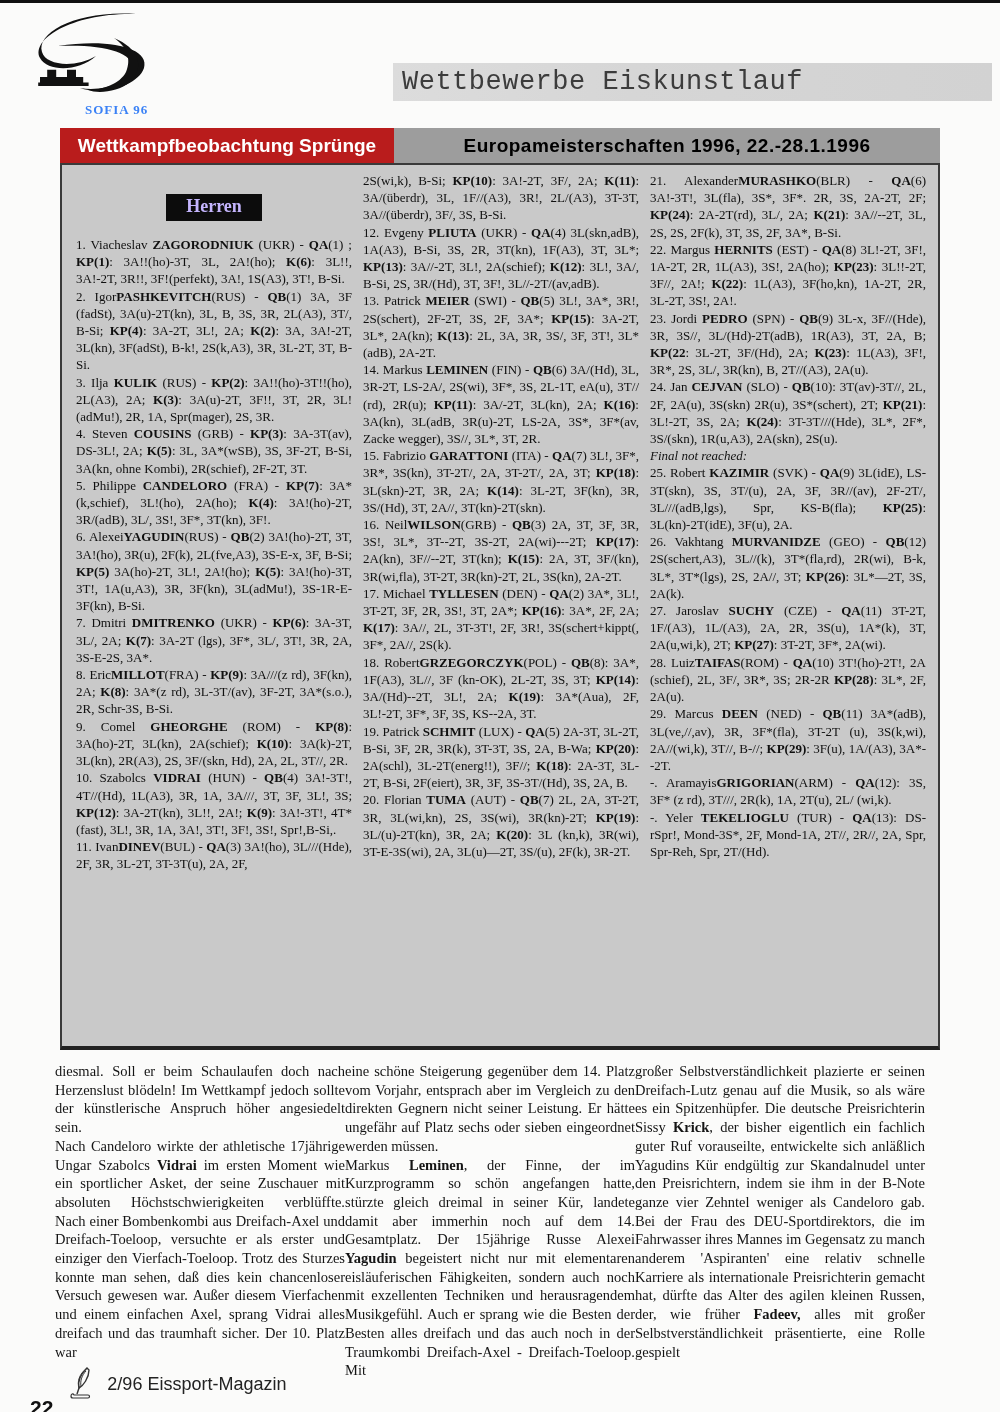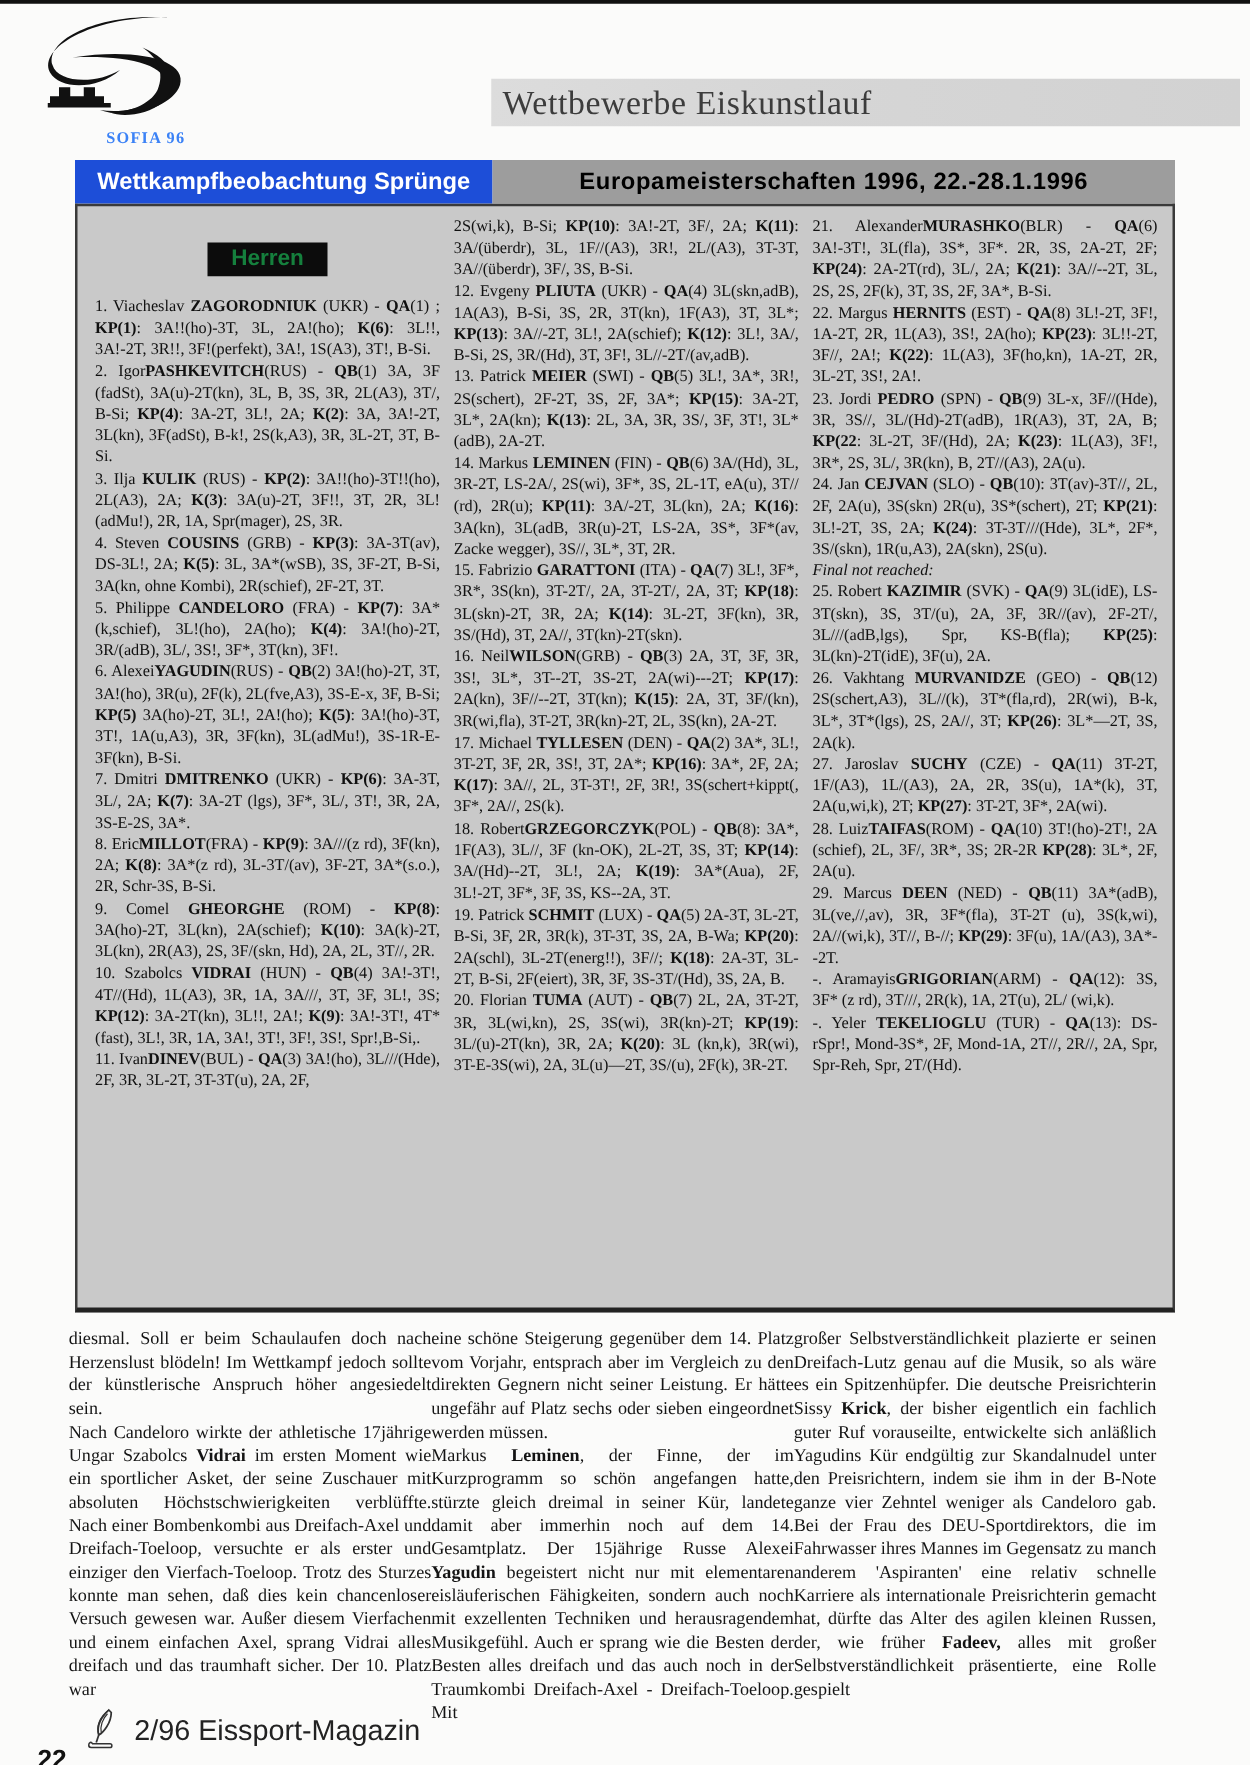--- a/index.html
+++ b/index.html
@@ -7,49 +7,49 @@
   .page { position:relative; width:1000px; height:1412px; background:#fbfbfa; overflow:hidden; }
   .page::before { content:""; position:absolute; left:0; top:0; width:1000px; height:3px; background:#111; }
 
   
   .logo-wrap { position:absolute; left:18px; top:8px; width:150px; height:108px; }
   .logo-caption { position:absolute; left:67px; top:94px; font-family:Liberation Serif, serif;
                   font-weight:bold; font-size:13px; letter-spacing:1px; color:#3b82f6; }
   .top-banner { position:absolute; left:393px; top:63px; width:599px; height:38px;
                 background:linear-gradient(90deg,#dcdcdc 0%,#d6d6d6 40%,#d2d2d2 100%);
                 display:flex; align-items:center; }
-  .top-banner span { font-family:Liberation Serif, serif; font-size:27px; color:#3c3c3c;
+  .top-banner span { font-family:Liberation Mono, monospace; font-size:27px; color:#3c3c3c;
                      padding-left:9px; letter-spacing:0.5px; }
 
   .bar-row { position:absolute; left:60px; top:128px; width:880px; height:35px; display:flex; }
-  .bar-left { width:334px; height:35px; background:#1d4ed8; display:flex; align-items:center; justify-content:center; }
+  .bar-left { width:334px; height:35px; background:#b91c1c; display:flex; align-items:center; justify-content:center; }
   .bar-left span { color:#fff; font-family:"Liberation Sans", sans-serif; font-weight:bold; font-size:19px; }
   .bar-right { width:546px; height:35px; background:#9d9d9d; display:flex; align-items:center; justify-content:center; }
   .bar-right span { color:#000000; font-family:"Liberation Sans", sans-serif; font-weight:bold; font-size:19px; letter-spacing:0.5px; }
 
   
   .panel { position:absolute; left:60px; top:163px; width:880px; height:887px; background:#c9c9c9;
            border:2px solid #3a3a3a; border-bottom:4px solid #222; box-sizing:border-box;
            display:flex; padding:7px 12px 6px 14px; gap:11px; }
   .lcol { width:277px; color:#101010; }
   .lcol p { margin:0; font-size:13px; line-height:17.2px; text-align:justify; overflow-wrap:break-word; }
-  .herren-badge { width:96px; margin:22px auto 15px auto; background:#0c0c0c; color:#15803d;
-                  font-family:Liberation Sans, sans-serif; font-weight:bold; font-size:18px;
+  .herren-badge { width:96px; margin:22px auto 15px auto; background:#0c0c0c; color:#c4b5fd;
+                  font-family:Liberation Serif, serif; font-weight:bold; font-size:18px;
                   text-align:center; padding:2px 0 4px 0; }
 
   
   .article { position:absolute; left:55px; top:1062px; width:910px; display:flex; }
   .acol { width:290px; color:#141414; }
   .acol p { margin:0; font-size:14.5px; line-height:18.7px; text-align:justify; overflow-wrap:break-word; }
 
   
   .footer { position:absolute; left:30px; top:1363px; height:42px; display:flex; align-items:center; }
   .page-number { font-family:"Liberation Sans", sans-serif; font-weight:bold; font-size:21px; color:#111;margin-top:48px; }
   .footer-icon { margin-left:14px; margin-right:10px; }
-  .issue { font-family:"Liberation Sans", sans-serif; font-size:23px; color:#222; }
+  .issue { font-family:"Liberation Sans", sans-serif; font-size:18px; color:#222; }
 
   b { font-weight:bold; }
   i { font-style:italic; }
 </style>
 </head>
 <body>
 
 <div class="page">
 
   <div class="logo-wrap">

